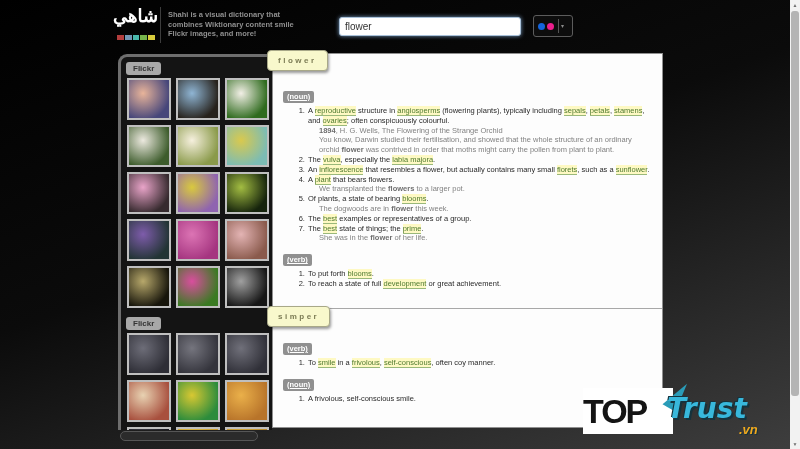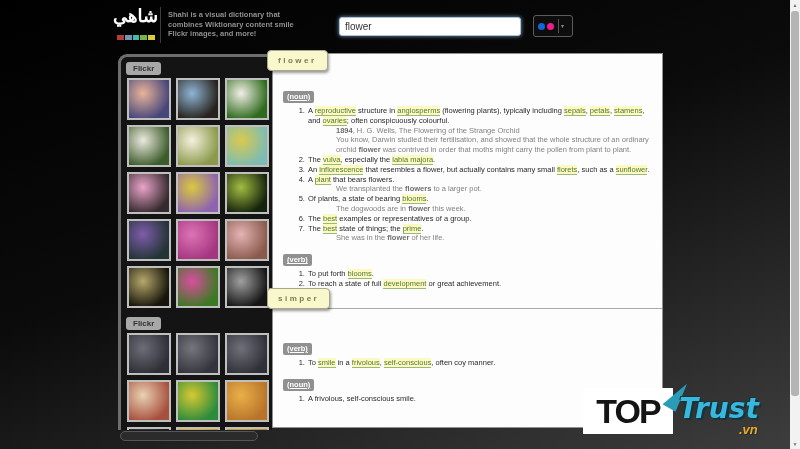--- a/index.html
+++ b/index.html
@@ -38,39 +38,39 @@
   
   .white-panel{position:absolute;left:272px;top:53px;width:391px;height:375px;
     background:#fdfdfd;border:1px solid #909090;box-sizing:border-box;}
   .defs-a{padding:31px 12px 0 10px;height:254px;box-sizing:border-box;overflow:hidden;}
   .defs-b{border-top:1px solid #a8a8a8;padding:28px 12px 0 10px;height:119px;
     box-sizing:border-box;overflow:hidden;}
   .pos-badge{display:inline-block;background:#909090;color:#fff;font-size:7.5px;
     font-weight:bold;padding:1px 4px 2px;border-radius:2px;text-decoration:underline;}
   ol.senses{margin:3px 0 5px;padding-left:24px;color:#2a2a2a;font-size:7.5px;line-height:9.8px;}
   ol.senses li{padding-left:1px;}
-  .quote{color:#828282;margin-left:28px;line-height:9.8px;}
+  .quote{color:#828282;margin-left:11px;line-height:9.8px;}
   .quote b{color:#6e6e6e;}
   .lnk{color:#4e7a30;background:#fef9c3;border-bottom:1px solid #9ab87a;
     text-decoration:none;cursor:pointer;}
   
   .term-tag{position:absolute;background:#f8f8cc;border:1px solid #a8a888;border-radius:4px;
     padding:5px 10px;font-size:8px;font-weight:bold;letter-spacing:2.5px;color:#7c7c55;
     box-shadow:1px 2px 3px rgba(0,0,0,.4);z-index:6;}
   .tag-flower{left:267px;top:50px;}
-  .tag-simper{left:267px;top:288px;}
+  .tag-simper{left:267px;top:306px;}
   
   .watermark{position:absolute;right:12px;bottom:5px;width:205px;height:62px;z-index:4;}
   .wm-whitebox{position:absolute;left:0;top:6px;width:90px;height:46px;background:#fff;
-    display:flex;align-items:center;justify-content:center;}
+    display:flex;align-items:center;}
   .wm-top{font-size:34px;font-weight:bold;color:#141414;letter-spacing:-2px;}
   .wm-arrow{position:absolute;left:86px;top:-2px;width:0;height:0;
     border-left:11px solid transparent;border-right:4px solid transparent;
     border-bottom:30px solid #2a9cb8;transform:rotate(30deg);}
-  .wm-trust{position:absolute;left:96px;top:10px;font-size:28px;font-style:italic;
+  .wm-trust{position:absolute;left:84px;top:10px;font-size:28px;font-style:italic;
     font-weight:bold;font-family:"DejaVu Sans",sans-serif;
     text-shadow:2px 2px 0 #15333d,-1px -1px 0 #15333d;}
   .wm-vn{position:absolute;left:156px;top:40px;font-size:13px;font-style:italic;
     font-weight:bold;text-shadow:1px 1px 0 #15333d;}
   
   .scrollbar{position:absolute;right:0;top:0;width:10px;height:449px;background:#f2f2f2;z-index:10;}
   .scroll-up,.scroll-down{position:absolute;left:0;width:10px;height:10px;color:#707070;
     font-size:5px;text-align:center;line-height:10px;cursor:pointer;}
   .scroll-up{top:0;}
   .scroll-down{bottom:0;}

